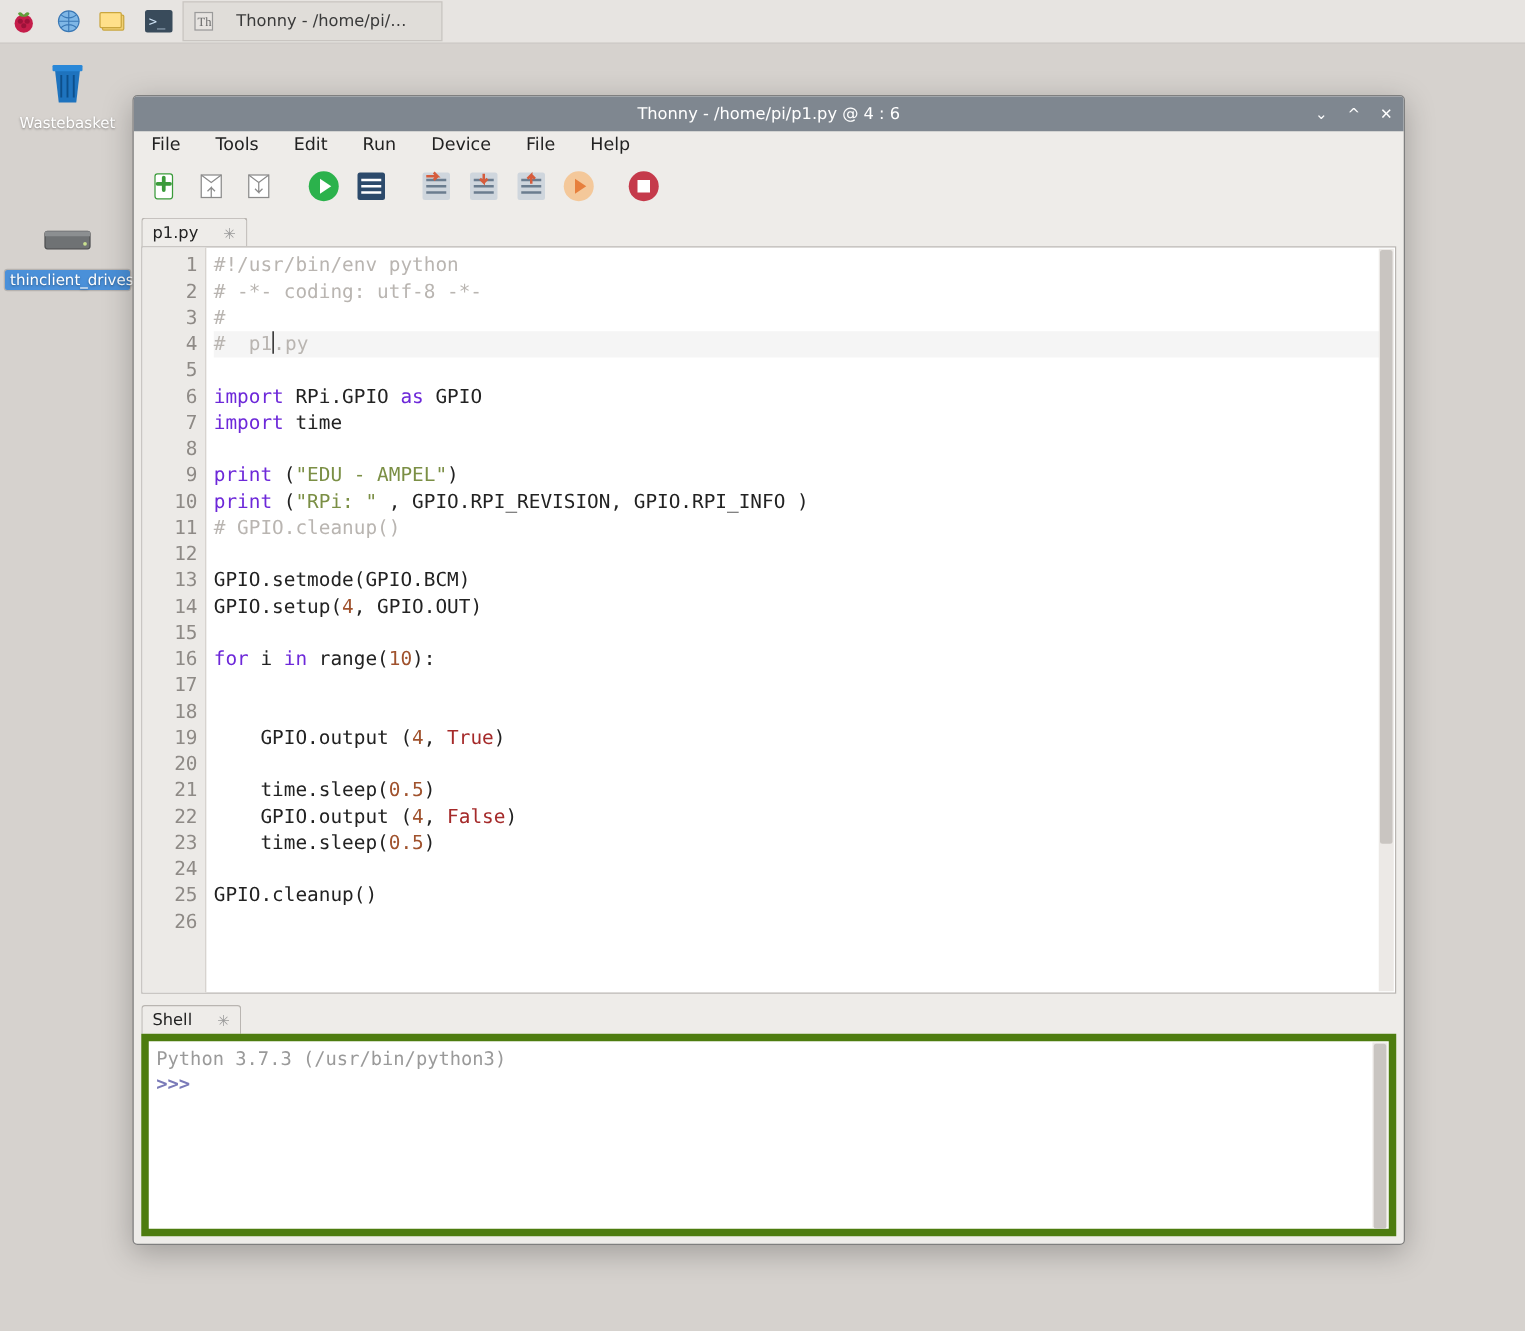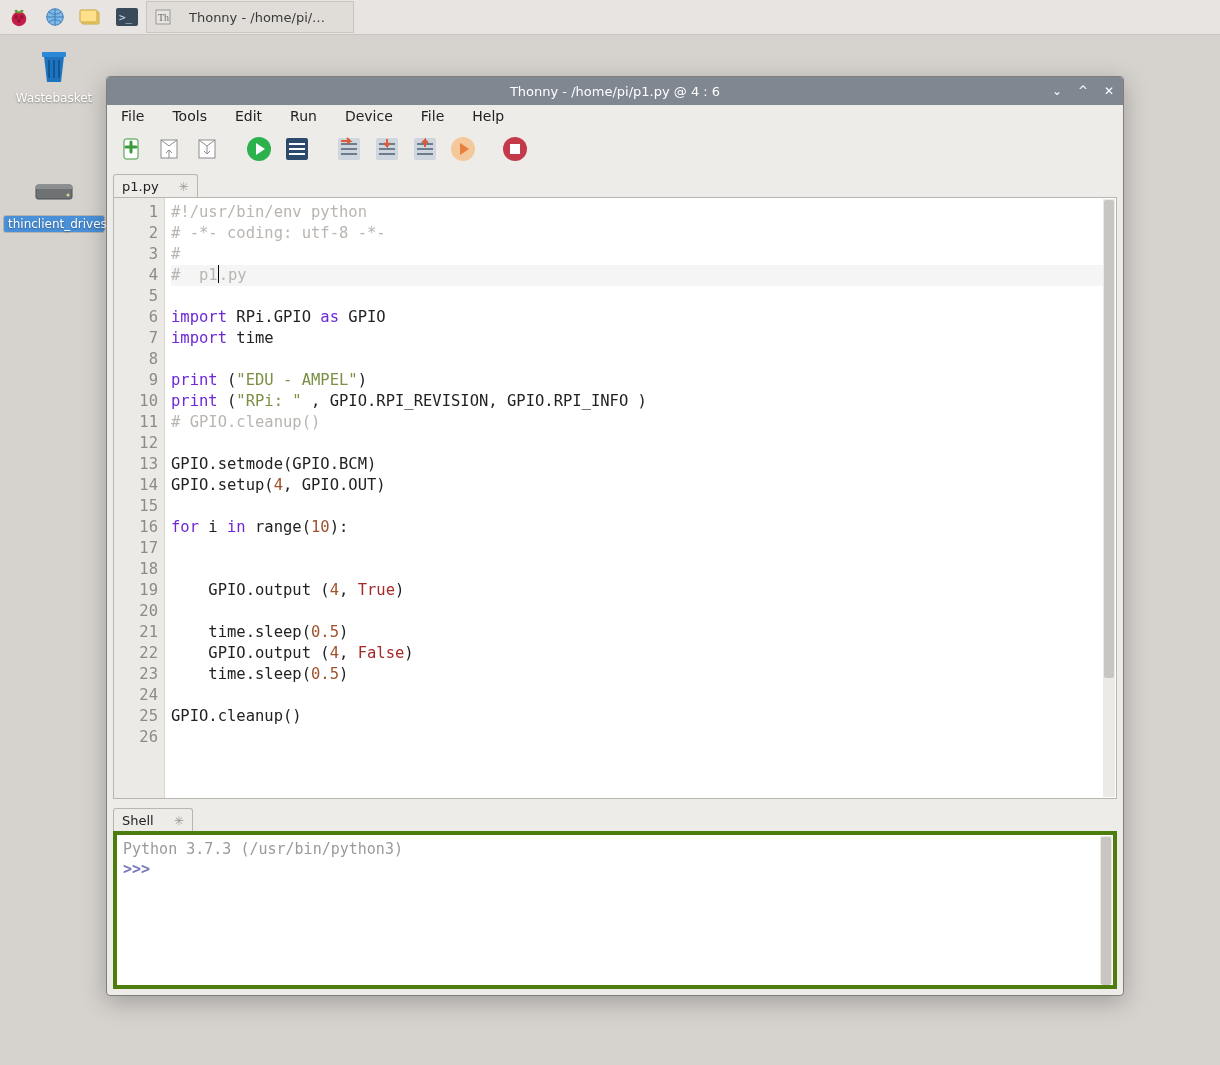--- a/index.html
+++ b/index.html
@@ -41,21 +41,21 @@
   .sb .thumb{position:absolute;left:1px;right:1px;top:1px;height:80%;background:#c9c5c1;border-radius:2px}
   
   .c-comm{color:#b9b5b1}
   .c-kw{color:#6d28d9;font-weight:normal}
   .c-str{color:#7b8f45}
   .c-num{color:#a0522d}
   .c-bool{color:#a52a2a;font-weight:normal}
   
   .shell-wrap{margin:0 6px 6px 6px}
   .shell-tabs{display:flex;align-items:flex-end;height:26px}
-  .shell{height:142px;background:#fff;border:4px solid #4d7c0f;position:relative;font-family:"DejaVu Sans Mono","Liberation Mono",monospace;font-size:15px;line-height:20px;padding:4px 6px}
+  .shell{height:142px;background:#fff;border:6px solid #4d7c0f;position:relative;font-family:"DejaVu Sans Mono","Liberation Mono",monospace;font-size:15px;line-height:20px;padding:4px 6px}
   .shell .info{color:#9a9a9a}
   .shell .prompt{color:#7a7ab8;font-weight:bold}
   .shell .sb .thumb{height:100%}
 </style>
 </head>
 <body>
 
 <div class="taskbar">
   <div class="tb-ico">
     <svg width="22" height="22" viewBox="0 0 24 24">

